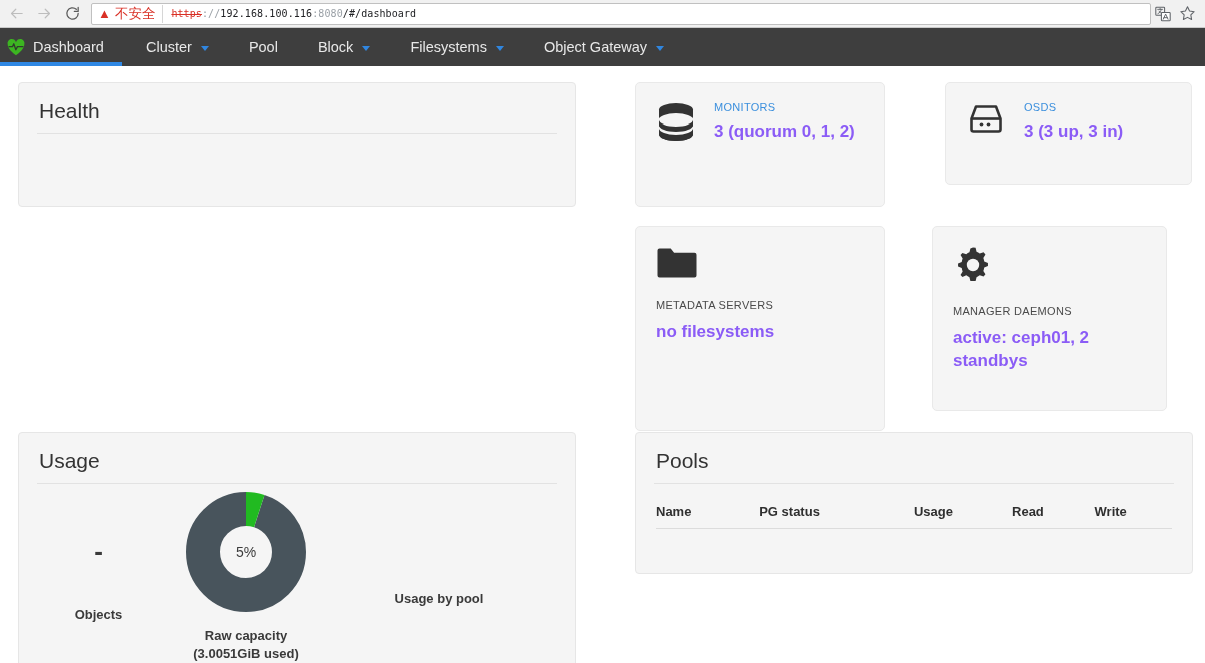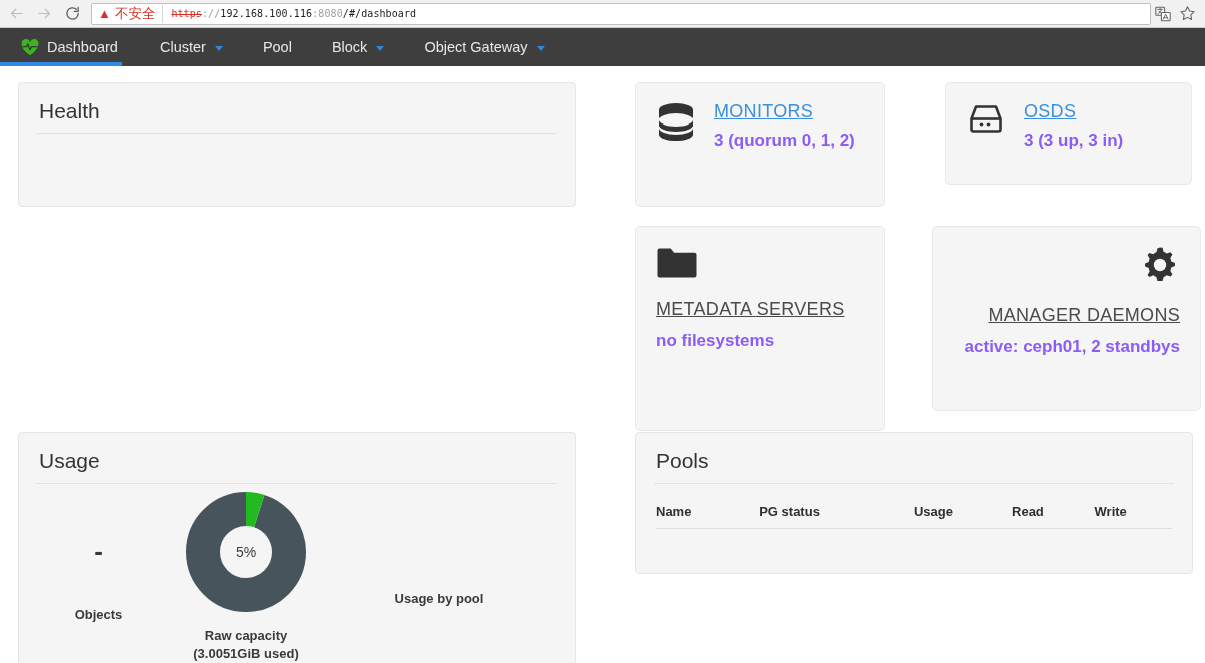--- a/index.html
+++ b/index.html
@@ -78,21 +78,21 @@
   .nav-item {
     display: flex;
     align-items: center;
     gap: 7px;
     padding: 0 20px;
     color: #e8e8e8;
     font-size: 14.5px;
     white-space: nowrap;
     position: relative;
   }
-  .nav-item.brand { padding-left: 20px; padding-right: 22px; }
+  .nav-item.brand { padding-left: 6px; padding-right: 22px; }
   .caret {
     width: 0; height: 0;
     border-left: 4px solid transparent;
     border-right: 4px solid transparent;
     border-top: 5px solid #3086e0;
     margin-left: 2px;
     margin-top: 2px;
   }
   #active-underline {
     position: absolute;
@@ -130,26 +130,25 @@
     position: absolute;
     background: #f5f5f5;
     border: 1px solid #e9e9e9;
     border-radius: 5px;
     padding: 18px 20px;
   }
   .metric-row { display: flex; align-items: flex-start; gap: 18px; }
   .metric-icon { flex: 0 0 auto; color: #333333; }
   .metric-text { flex: 1 1 auto; min-width: 0; }
   .metric-label {
-    font-size: 18px;
+    font-size: 11px;
     color: #3b8fdd;
     letter-spacing: 0.3px;
     line-height: 1.2;
     margin-bottom: 7px;
-    text-decoration: underline;
   }
   .metric-label.plain { color: #4a4a4a; }
   .metric-value {
     font-size: 17px;
     font-weight: bold;
     color: #8b5cf6;
     line-height: 1.32;
   }
   .metric-stack .metric-icon { margin-bottom: 16px; }
   .metric-stack .metric-label { margin-bottom: 9px; }
@@ -258,20 +257,24 @@
 
   <div class="nav-item">
     <span>Pool</span>
   </div>
 
   <div class="nav-item">
     <span>Block</span>
     <span class="caret"></span>
   </div>
 
+  <div class="nav-item">
+    <span>Filesystems</span>
+    <span class="caret"></span>
+  </div>
 
   <div class="nav-item">
     <span>Object Gateway</span>
     <span class="caret"></span>
   </div>
 
   <div id="active-underline"></div>
 </div>
 
 <div id="content">
@@ -322,21 +325,21 @@
   <div class="metric-card metric-stack" style="left:635px; top:160px; width:250px; height:205px;">
     <div class="metric-icon">
       <svg width="42" height="34" viewBox="0 0 42 34">
         <path d="M1.5 5.5a2 2 0 0 1 2-2h11.2l3.4 4.2h20.4a2 2 0 0 1 2 2v20.8a2 2 0 0 1-2 2H3.5a2 2 0 0 1-2-2z" fill="#333"></path>
       </svg>
     </div>
     <div class="metric-label plain">METADATA SERVERS</div>
     <div class="metric-value">no filesystems</div>
   </div>
 
-  <div class="metric-card metric-stack" style="left:932px; top:160px; width:269px; height:185px;text-align:right;">
+  <div class="metric-card metric-stack" style="left:932px; top:160px; width:235px; height:185px;">
     <div class="metric-icon">
       <svg width="40" height="40" viewBox="0 0 40 40">
         <path d="M20 2.5l2.6.35.95 3.9a14 14 0 0 1 3.2 1.85l3.8-1.25 1.9 2.2-2.1 3.4a13.8 13.8 0 0 1 .9 3.55l3.7 1.5v2.9l-3.7 1.5a13.8 13.8 0 0 1-.9 3.55l2.1 3.4-1.9 2.2-3.8-1.25a14 14 0 0 1-3.2 1.85l-.95 3.9H17.4l-.95-3.9a14 14 0 0 1-3.2-1.85L9.45 32.1l-1.9-2.2 2.1-3.4a13.8 13.8 0 0 1-.9-3.55L5.05 21.45v-2.9l3.7-1.5a13.8 13.8 0 0 1 .9-3.55l-2.1-3.4 1.9-2.2 3.8 1.25a14 14 0 0 1 3.2-1.85l.95-3.9z" fill="#333"></path>
         <circle cx="20" cy="20" r="6.2" fill="#f5f5f5"></circle>
       </svg>
     </div>
     <div class="metric-label plain">MANAGER DAEMONS</div>
     <div class="metric-value">active: ceph01, 2 standbys</div>
   </div>
 

